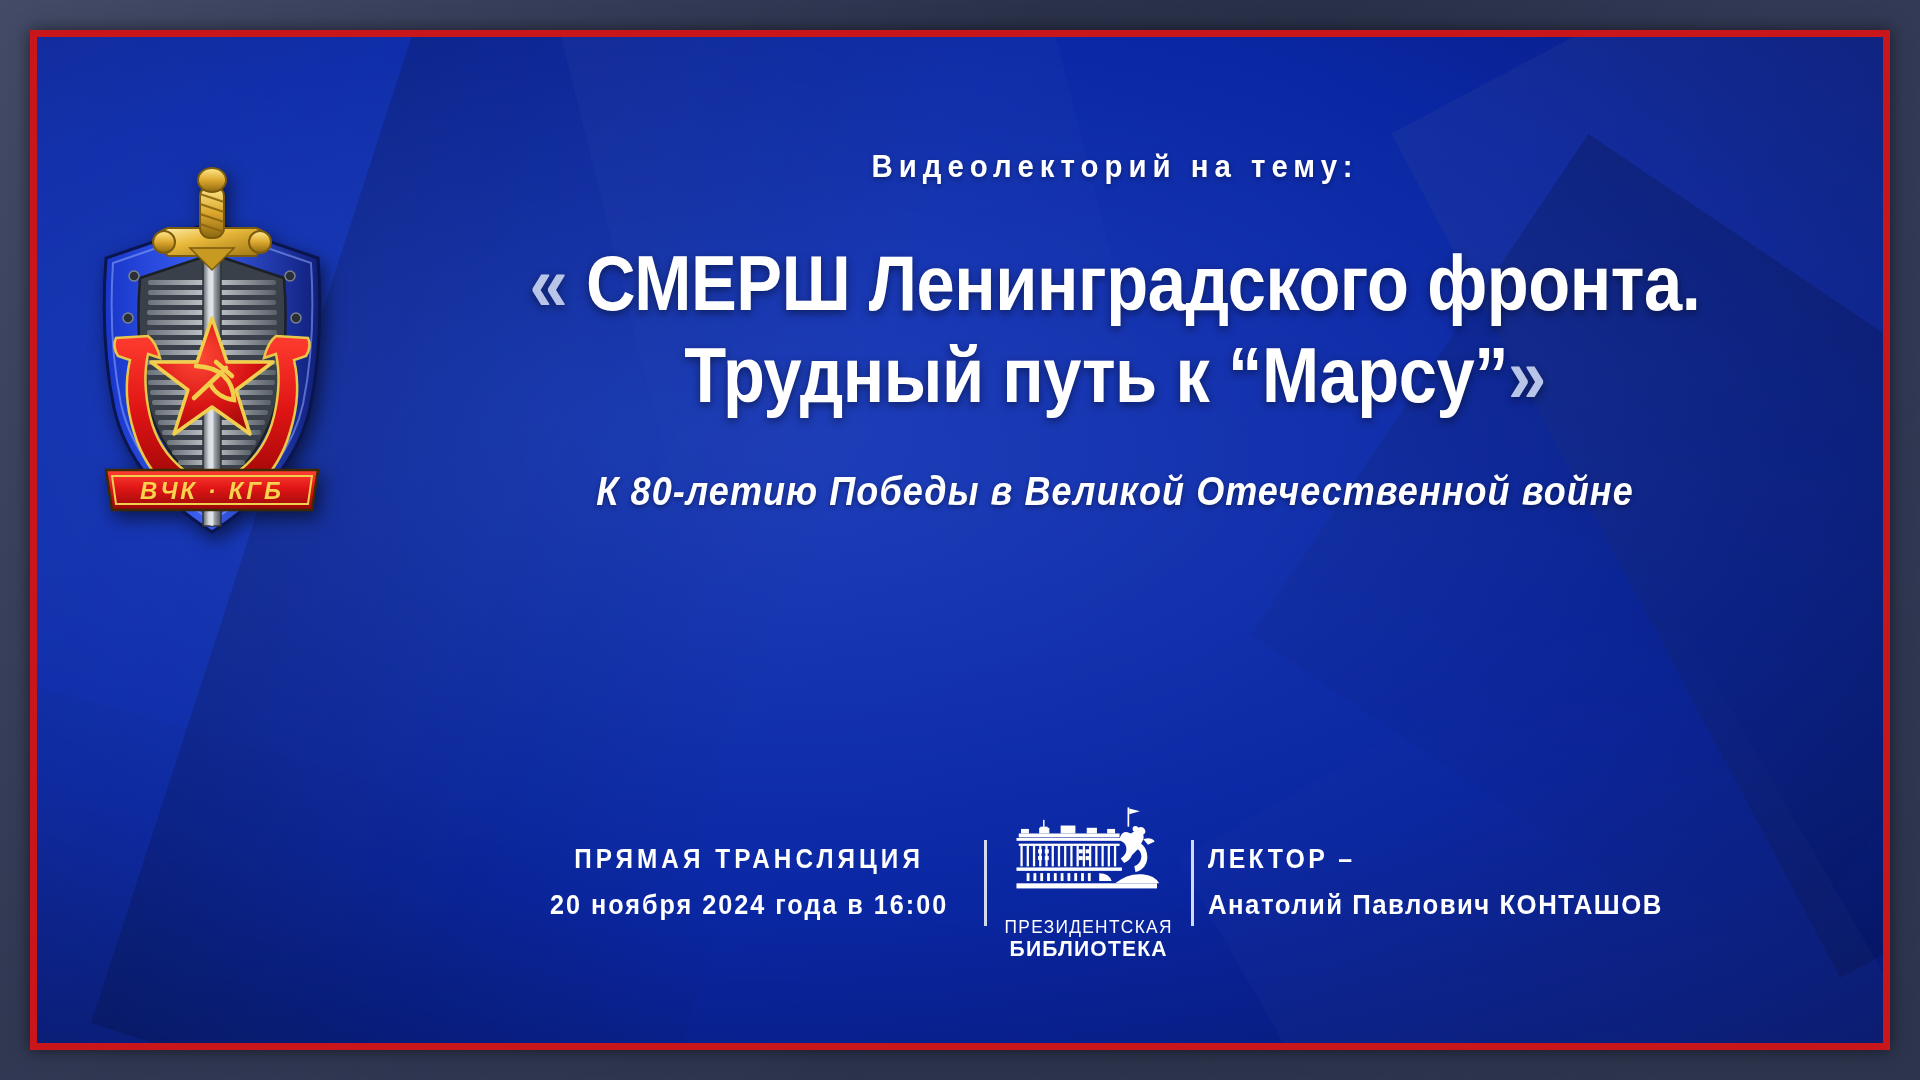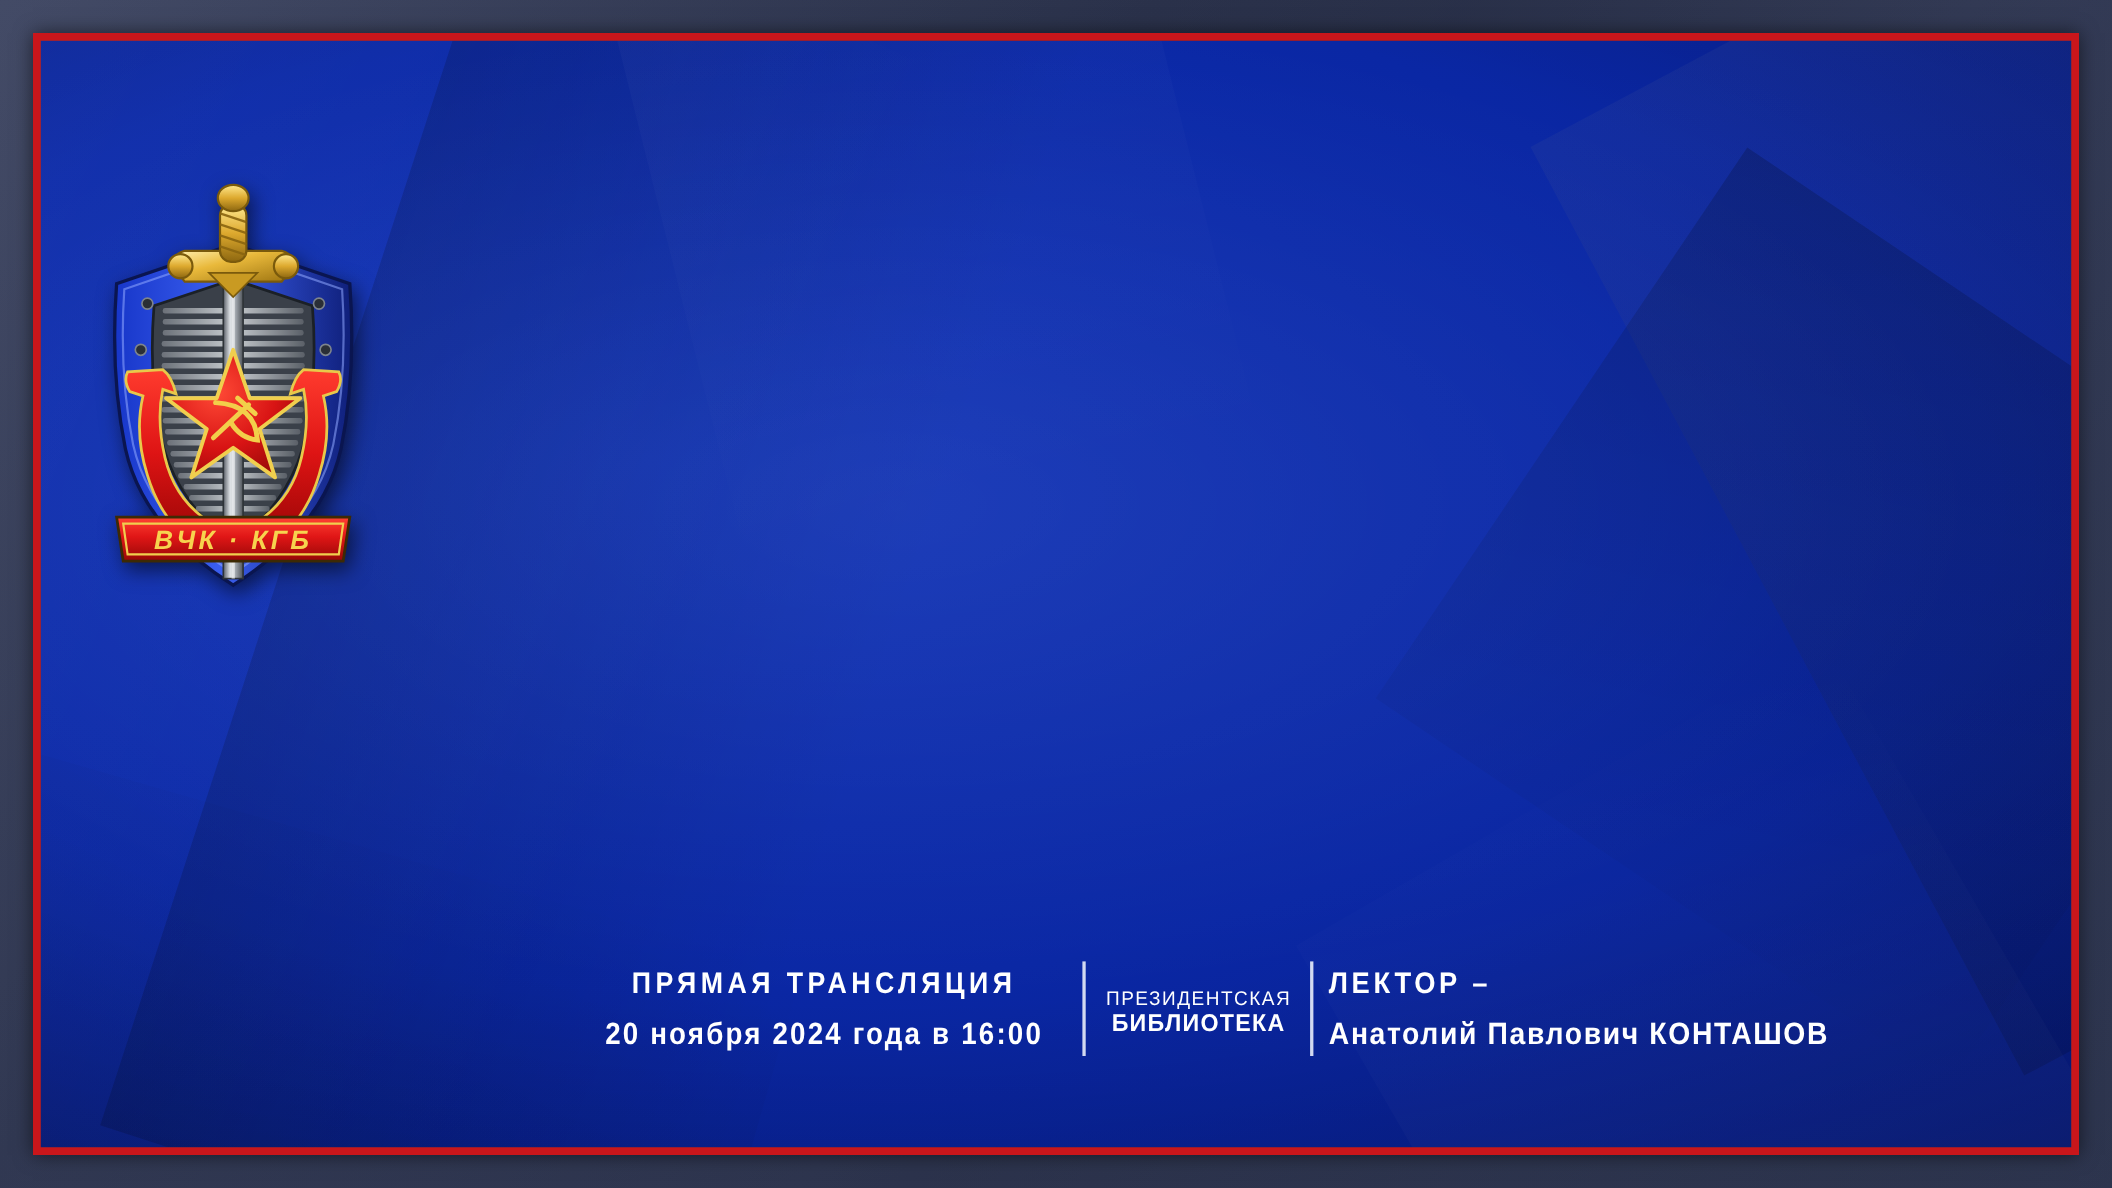--- a/index.html
+++ b/index.html
@@ -159,21 +159,21 @@
   .divider{
     width:3px; height:86px;
     background:#dde4f6;
     flex:0 0 auto;
     opacity:.95;
   }
 
   #logo{
     width:176px;
     flex:0 0 auto;
-    display:flex; flex-direction:row; align-items:center;
+    display:flex; flex-direction:column; align-items:center;
   }
   #logo svg{ width:170px; height:auto; display:block; }
 
   .lecturer{
     text-align:left;
     font-size:27px;
     font-weight:700;
     transform:scaleX(.92);
     transform-origin:left center;
   }
@@ -319,20 +319,31 @@
           <path d="M4,-20 L20,-6"></path>
         </g>
       </g>
 
       <path d="M34 320 L246 320 L240 360 L40 360 Z" fill="url(#bannerG)" stroke="#3d2a04" stroke-width="2.5"></path>
       <path d="M40 326 L240 326 L236 354 L44 354 Z" fill="none" stroke="#f0cf4e" stroke-width="2"></path>
       <text x="140" y="349" text-anchor="middle" font-family="Liberation Sans, sans-serif" font-size="24" font-weight="700" letter-spacing="3" fill="#f7d34e">ВЧК · КГБ</text>
     </svg>
   </div>
 
+  <div id="content">
+
+    <div class="kicker">Видеолекторий на тему:</div>
+
+    <div class="title">
+      <span class="line"><span class="guil">«</span><span> СМЕРШ Ленинградского фронта.</span></span>
+      <span class="line"><span>Трудный путь к “Марсу”</span><span class="guil">»</span></span>
+    </div>
+
+    <div class="subtitle">К 80-летию Победы в Великой Отечественной войне</div>
+  </div>
 
   <div id="footer">
 
     <div class="foot-block broadcast">
       <span class="l1">ПРЯМАЯ ТРАНСЛЯЦИЯ</span>
       <span class="l2">20 ноября 2024 года в 16:00</span>
     </div>
 
     <div class="divider"></div>
 

